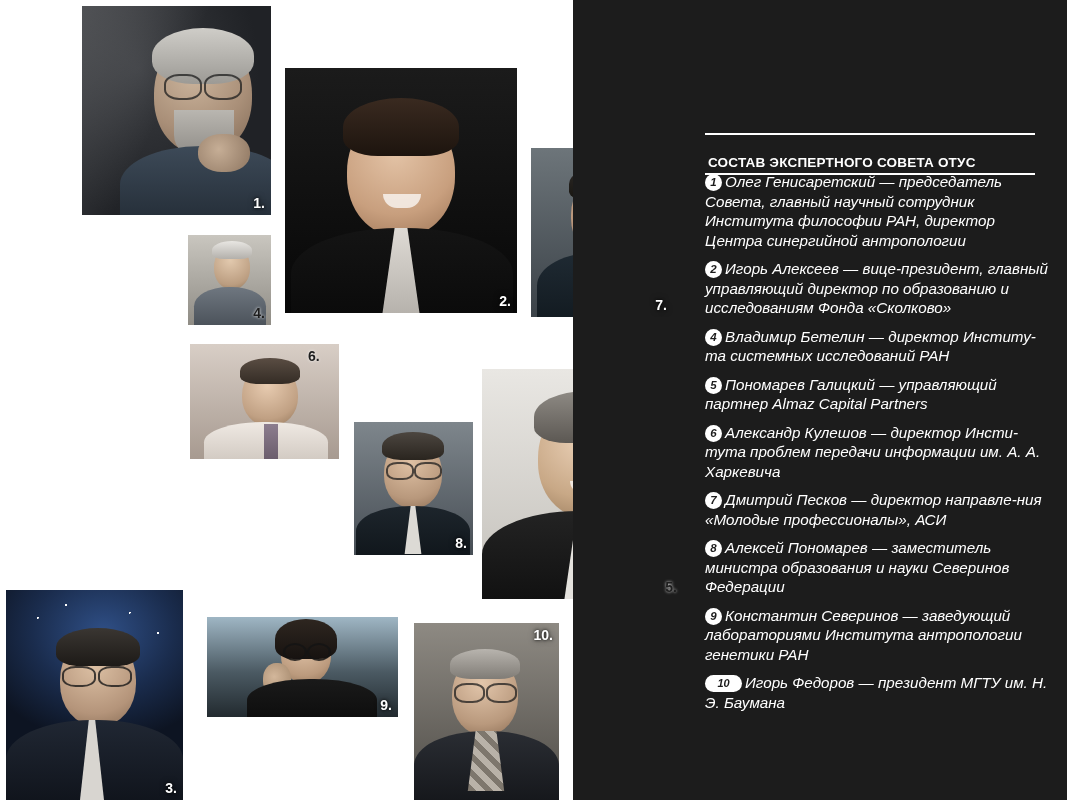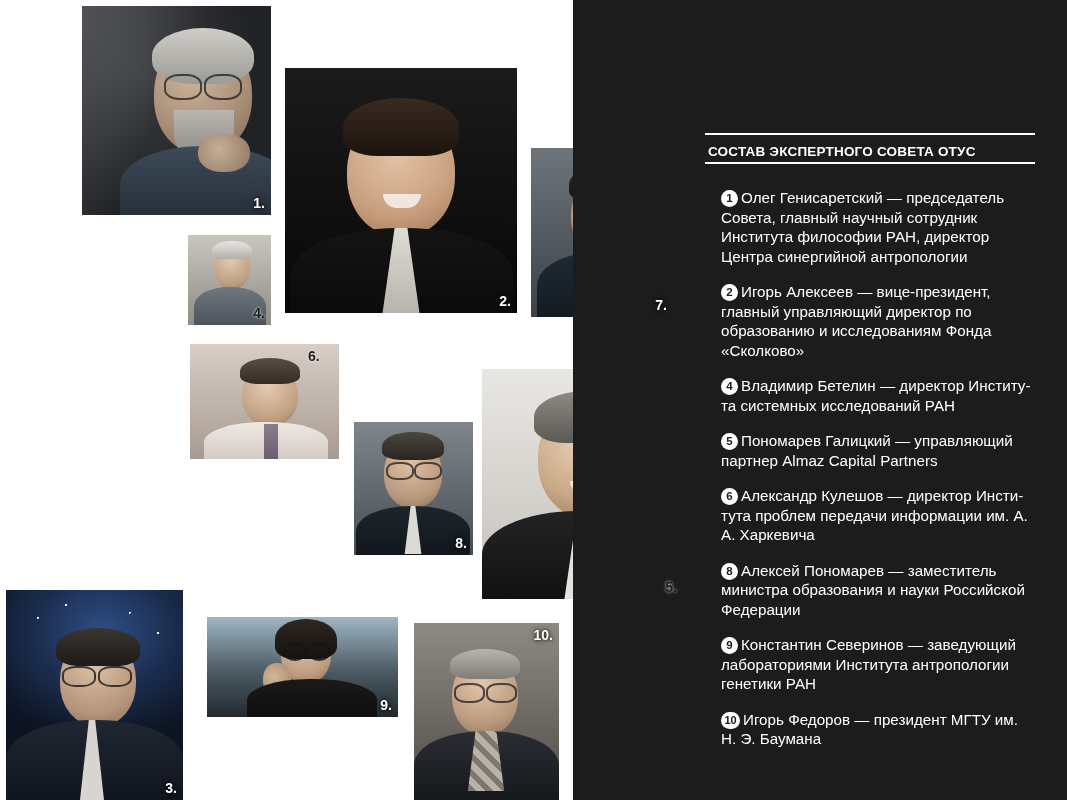--- a/index.html
+++ b/index.html
@@ -35,21 +35,21 @@
     position: absolute;
     left: 132px;
     top: 133px;
     width: 330px;
     font-size: 13.5px;
     font-weight: bold;
     letter-spacing: 0.2px;
     color: #ffffff;
     border-top: 2px solid #ffffff;
     border-bottom: 2px solid #ffffff;
-    padding: 9px 0 3px 3px;
+    padding: 20px 0 3px 3px;
     box-sizing: border-box;
     white-space: nowrap;
   }
   .panel-title .rule-right {
     display: inline-block;
     width: 14px;
   }
   .list {
     position: absolute;
     left: 132px;
@@ -58,40 +58,41 @@
   }
   .item {
     position: relative;
     padding-left: 0;
     margin-bottom: 9px;
     font-size: 15.2px;
     line-height: 19.5px;
     color: #ffffff;
   }
   .item p {
-    margin: 16px;
+    margin: 0;
     text-indent: 0;
+    font-style: italic;
   }
   .num {
     display: inline-block;
     width: 17px;
     height: 17px;
     line-height: 17px;
     border-radius: 50%;
     background: #ffffff;
     color: #1c1c1c;
     font-size: 11.5px;
     font-weight: bold;
     text-align: center;
     vertical-align: 1px;
     margin-right: 3px;
     font-family: "Liberation Sans", sans-serif;
   }
   .num.wide {
-    width: 19px;
+    width: 37px;
     border-radius: 9px;
     font-size: 11px;
   }
   
   .photo {
     position: absolute;
     overflow: hidden;
     background: #8d8d8d;
   }
   .photo .badge {
@@ -314,23 +315,26 @@
       </div>
 
       <div class="item">
         <p><span class="num">5</span><span>Пономарев Галицкий — управляющий партнер Almaz Capital Partners</span></p>
       </div>
 
       <div class="item">
         <p><span class="num">6</span><span>Александр Кулешов — директор Инсти-тута проблем передачи информации им. А. А. Харкевича</span></p>
       </div>
 
-
-      <div class="item">
-        <p><span class="num">8</span><span>Алексей Пономарев — заместитель министра образования и науки Российской Федерации</span></p>
+      <div class="item">
+        <p><span class="num">7</span><span>Дмитрий Песков — директор направле-ния «Молодые профессионалы», АСИ</span></p>
+      </div>
+
+      <div class="item">
+        <p><span class="num">8</span><span>Алексей Пономарев — заместитель министра образования и науки Северинов Федерации</span></p>
       </div>
 
       <div class="item">
         <p><span class="num">9</span><span>Константин Северинов — заведующий лабораториями Института антропологии генетики РАН</span></p>
       </div>
 
       <div class="item">
         <p><span class="num wide">10</span><span>Игорь Федоров — президент МГТУ им. Н. Э. Баумана</span></p>
       </div>
 

